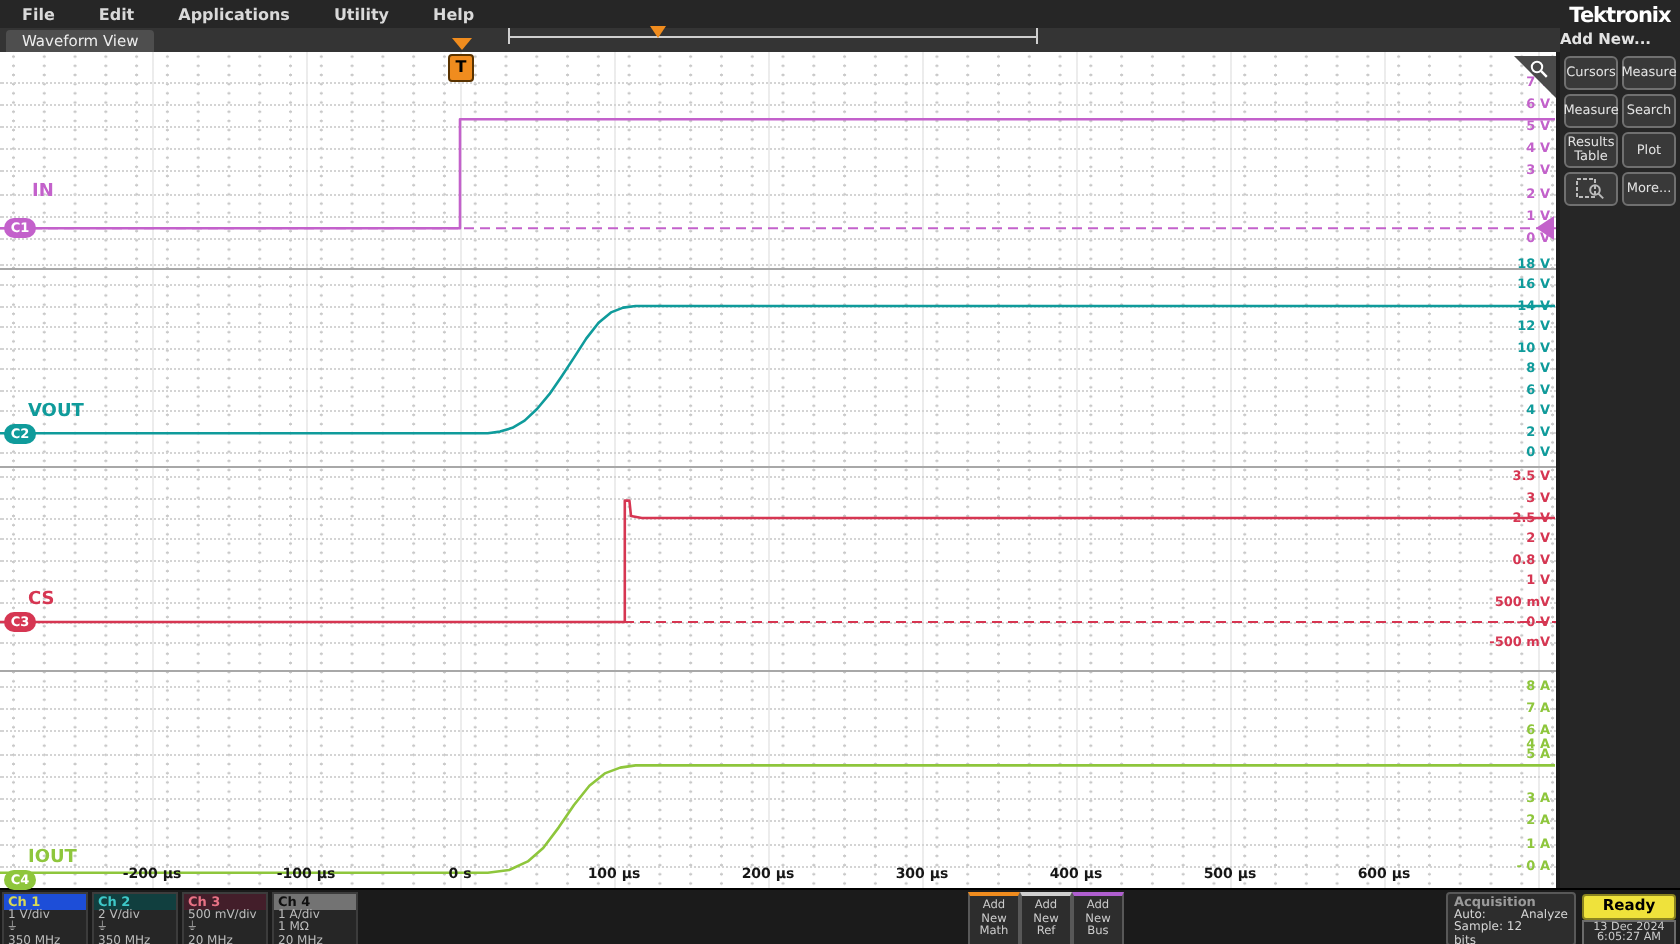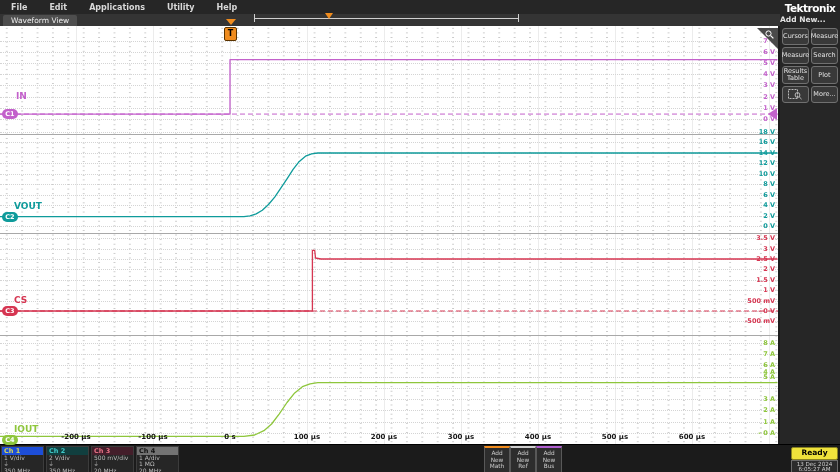--- a/index.html
+++ b/index.html
@@ -177,21 +177,21 @@
     <div class="cbadge" style="top: 186px; background: rgb(15, 155, 155);">C2</div>
     <div class="hgrid" style="top: 212.2px;"></div>
     <div class="scale-label" style="top: 208.2px; color: rgb(214, 54, 82);">3.5 V</div>
     <div class="hgrid" style="top: 222.6px;"></div>
     <div class="scale-label" style="top: 218.6px; color: rgb(214, 54, 82);">3 V</div>
     <div class="hgrid" style="top: 233px;"></div>
     <div class="scale-label" style="top: 229px; color: rgb(214, 54, 82);">2.5 V</div>
     <div class="hgrid" style="top: 243.4px;"></div>
     <div class="scale-label" style="top: 239.4px; color: rgb(214, 54, 82);">2 V</div>
     <div class="hgrid" style="top: 253.8px;"></div>
-    <div class="scale-label" style="top: 249.8px; color: rgb(214, 54, 82);">1.5 V</div>
+    <div class="scale-label" style="top: 249.8px; color: rgb(214, 54, 82);">0.8 V</div>
     <div class="hgrid" style="top: 264.2px;"></div>
     <div class="scale-label" style="top: 260.2px; color: rgb(214, 54, 82);">1 V</div>
     <div class="hgrid" style="top: 274.6px;"></div>
     <div class="scale-label" style="top: 270.6px; color: rgb(214, 54, 82);">500 mV</div>
     <div class="hgrid" style="top: 285px;"></div>
     <div class="scale-label" style="top: 281px; color: rgb(214, 54, 82);">- 0 V</div>
     <div class="hgrid" style="top: 295.4px;"></div>
     <div class="scale-label" style="top: 291.4px; color: rgb(214, 54, 82);">-500 mV</div>
     <div class="sec-name" style="left: 14px; top: 269px; color: rgb(214, 54, 82);">CS</div>
     <div class="cbadge" style="top: 280px; background: rgb(214, 54, 82);">C3</div>
@@ -249,20 +249,31 @@
       <div class="chb">
         <div class="chb-h" style="background: #737373; color: rgb(16, 16, 16);">Ch 4</div>
         <div class="chb-line">1 A/div</div>
         <div class="chb-line">1 MΩ</div>
         <div class="chb-line">20 MHz</div>
       </div>
     </div>
 
 
 
+  <div class="panel" id="acq-panel">
+    <div class="panel-title">Acquisition</div>
+  <div class="prow">
+        <span class="pl">Auto:</span>
+        <span class="pr">Analyze</span>
+      </div>
+      <div class="prow">
+        <span class="pl">Sample: 12 bits</span>
+        <span class="pr"></span>
+      </div>
+    </div>
 
   <div id="ready-btn" class="abs">Ready</div>
   <div id="datetime" class="abs">
     <div>13 Dec 2024</div>
     <div>6:05:27 AM</div>
   </div>
 <div class="addnew" style="left: 484px; border-top-color: rgb(240, 140, 30);">
       <div>Add</div>
       <div>New</div>
       <div>Math</div>

